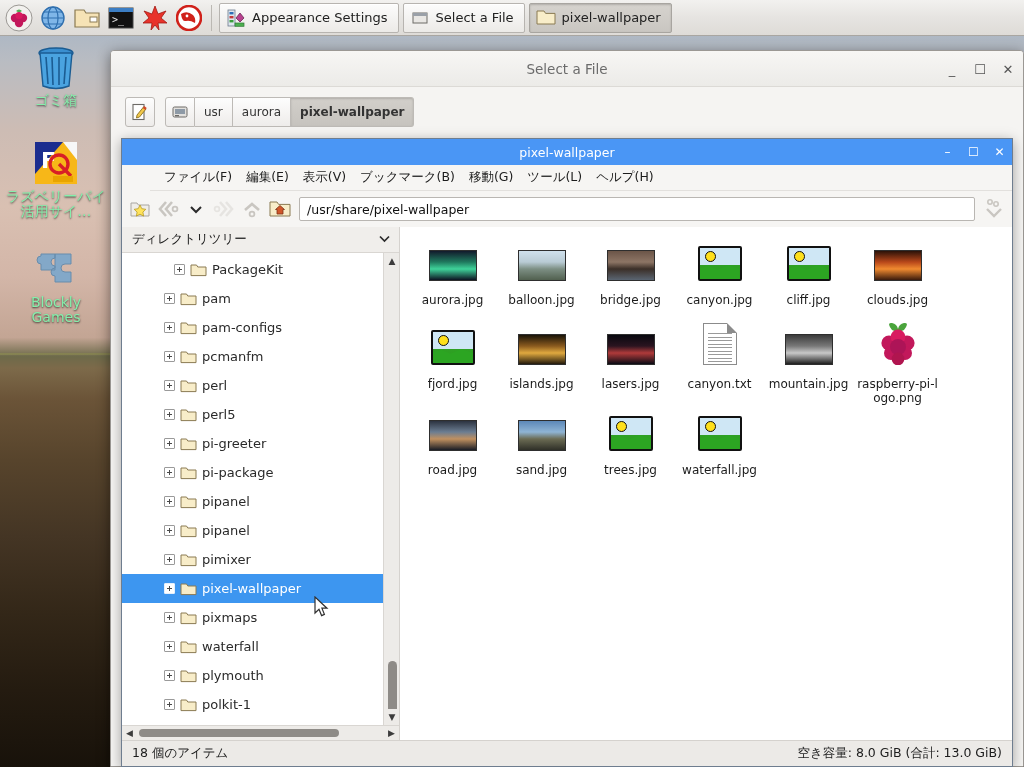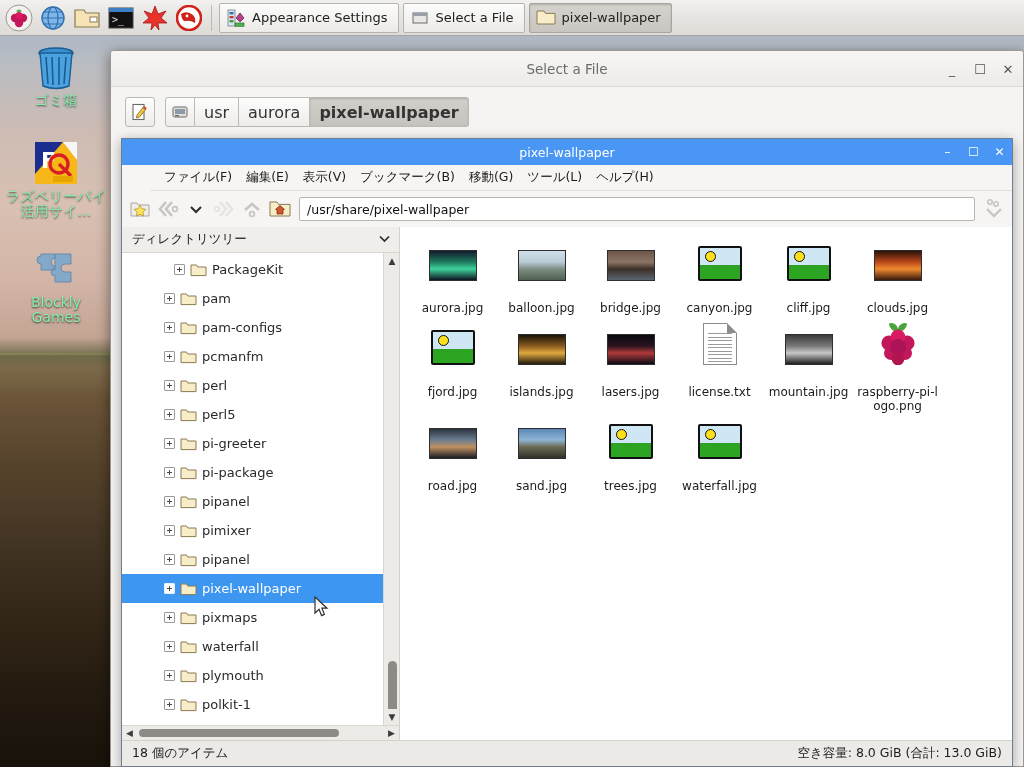--- a/index.html
+++ b/index.html
@@ -91,21 +91,21 @@
     padding: 0 14px; gap: 10px;
   }
   .pb-edit {
     width: 30px; height: 30px; border: 1px solid #bdbab6; border-radius: 3px;
     background: linear-gradient(to bottom,#fdfdfd,#eeecea);
     display: flex; align-items: center; justify-content: center;
   }
   .crumbs { display: flex; align-items: stretch; }
   .crumb {
     height: 30px; display: flex; align-items: center; justify-content: center;
-    padding: 0 9px; font-size: 16px; color: #333;
+    padding: 0 9px; font-size: 12px; color: #333;
     border: 1px solid #bdbab6; border-left-width: 0;
     background: linear-gradient(to bottom,#fdfdfd,#eeecea);
   }
   .crumb:first-child { border-left-width: 1px; border-radius: 3px 0 0 3px; padding: 0 6px; }
   .crumb:last-child { border-radius: 0 3px 3px 0; }
   .crumb.active {
     font-weight: bold;
     background: linear-gradient(to bottom,#d2cfca,#c6c3be);
     box-shadow: inset 0 1px 2px rgba(0,0,0,.16);
   }
@@ -193,21 +193,21 @@
   .hsb-arrow { width: 15px; height: 15px; display:flex; align-items:center; justify-content:center;
                font-size: 9px; color:#3c3c3c; }
   #tree-hsb-thumb { position: absolute; left: 17px; width: 200px; height: 8px; top: 3px;
                     background:#8e8b87; border-radius:4px; }
 
   
   #fileview { flex: 1; background: #fff; padding: 10px 8px; overflow: hidden; }
   #filegrid { display: flex; flex-wrap: wrap; align-content: flex-start; }
   .fitem {
     width: 89px; min-height: 84px; display: flex; flex-direction: column;
-    align-items: center; gap: 20px; padding: 4px 1px 2px;
+    align-items: center; gap: 12px; padding: 4px 1px 2px;
   }
   .fthumb { width: 48px; height: 40px; display: flex; align-items: flex-end; justify-content: center; }
   .fname { font-size: 12px; color: #1c1c1c; text-align: center; line-height: 14px; word-break: break-all; }
 
   .thumb-img { width: 48px; height: 31px; border: 1px solid #2e2e2e; display: block; }
   .thumb-generic { width: 44px; height: 35px; border: 2px solid #111; border-radius: 2px; position: relative;
                    background: linear-gradient(to bottom, #cfe7f5 0%, #cfe7f5 55%, #2fa024 55%, #2aa01f 100%); }
   .thumb-generic .sun { position: absolute; left: 5px; top: 3px; width: 11px; height: 11px; border-radius: 50%;
                         background: #ffe01b; border: 1px solid #111; }
   .thumb-generic .hill { position:absolute; left:0; right:0; bottom:0; height: 17px;
@@ -536,30 +536,30 @@
               </span>
               <span>pipanel</span>
             </div>
             <div class="tnode">
               <span class="expander"></span>
               <span>
                 <svg width="17" height="14" viewBox="0 0 17 14" style="display:block">
                   <path d="M1 2 h5.5 l1.3 2 H16 V12.6 H1 Z" fill="#f8edc9" stroke="#8a7a52" stroke-width="1"></path>
                 </svg>
               </span>
+              <span>pipanel</span>
+            </div>
+            <div class="tnode">
+              <span class="expander"></span>
+              <span>
+                <svg width="17" height="14" viewBox="0 0 17 14" style="display:block">
+                  <path d="M1 2 h5.5 l1.3 2 H16 V12.6 H1 Z" fill="#f8edc9" stroke="#8a7a52" stroke-width="1"></path>
+                </svg>
+              </span>
               <span>pimixer</span>
-            </div>
-            <div class="tnode">
-              <span class="expander"></span>
-              <span>
-                <svg width="17" height="14" viewBox="0 0 17 14" style="display:block">
-                  <path d="M1 2 h5.5 l1.3 2 H16 V12.6 H1 Z" fill="#f8edc9" stroke="#8a7a52" stroke-width="1"></path>
-                </svg>
-              </span>
-              <span>pipanel</span>
             </div>
             <div class="tnode selected">
               <span class="expander"></span>
               <span>
                 <svg width="17" height="14" viewBox="0 0 17 14" style="display:block">
                   <path d="M1 2 h5.5 l1.3 2 H16 V12.6 H1 Z" fill="#f8edc9" stroke="#8a7a52" stroke-width="1"></path>
                 </svg>
               </span>
               <span>pixel-wallpaper</span>
             </div>
@@ -685,21 +685,21 @@
                 <div style="position:absolute;left:4px;right:4px;top:12.5px;height:1px;background:#9a9a9a"></div>
                 <div style="position:absolute;left:4px;right:4px;top:16px;height:1px;background:#9a9a9a"></div>
                 <div style="position:absolute;left:4px;right:4px;top:19.5px;height:1px;background:#9a9a9a"></div>
                 <div style="position:absolute;left:4px;right:4px;top:23px;height:1px;background:#9a9a9a"></div>
                 <div style="position:absolute;left:4px;right:4px;top:26.5px;height:1px;background:#9a9a9a"></div>
                 <div style="position:absolute;left:4px;right:4px;top:30px;height:1px;background:#9a9a9a"></div>
                 <div style="position:absolute;left:4px;right:4px;top:33.5px;height:1px;background:#9a9a9a"></div>
                 <div style="position:absolute;left:4px;right:4px;top:37px;height:1px;background:#9a9a9a"></div>
               </div>
             </div>
-            <div class="fname">license.txt</div>
+            <div class="fname">canyon.txt</div>
           </div>
           <div class="fitem">
             <div class="fthumb">
               <div class="thumb-img" style="background: linear-gradient(rgb(59, 59, 59) 0%, rgb(120, 120, 120) 38%, rgb(200, 200, 200) 62%, rgb(30, 30, 30) 100%);"></div>
             </div>
             <div class="fname">mountain.jpg</div>
           </div>
           <div class="fitem">
             <div class="fthumb">
               <span>

